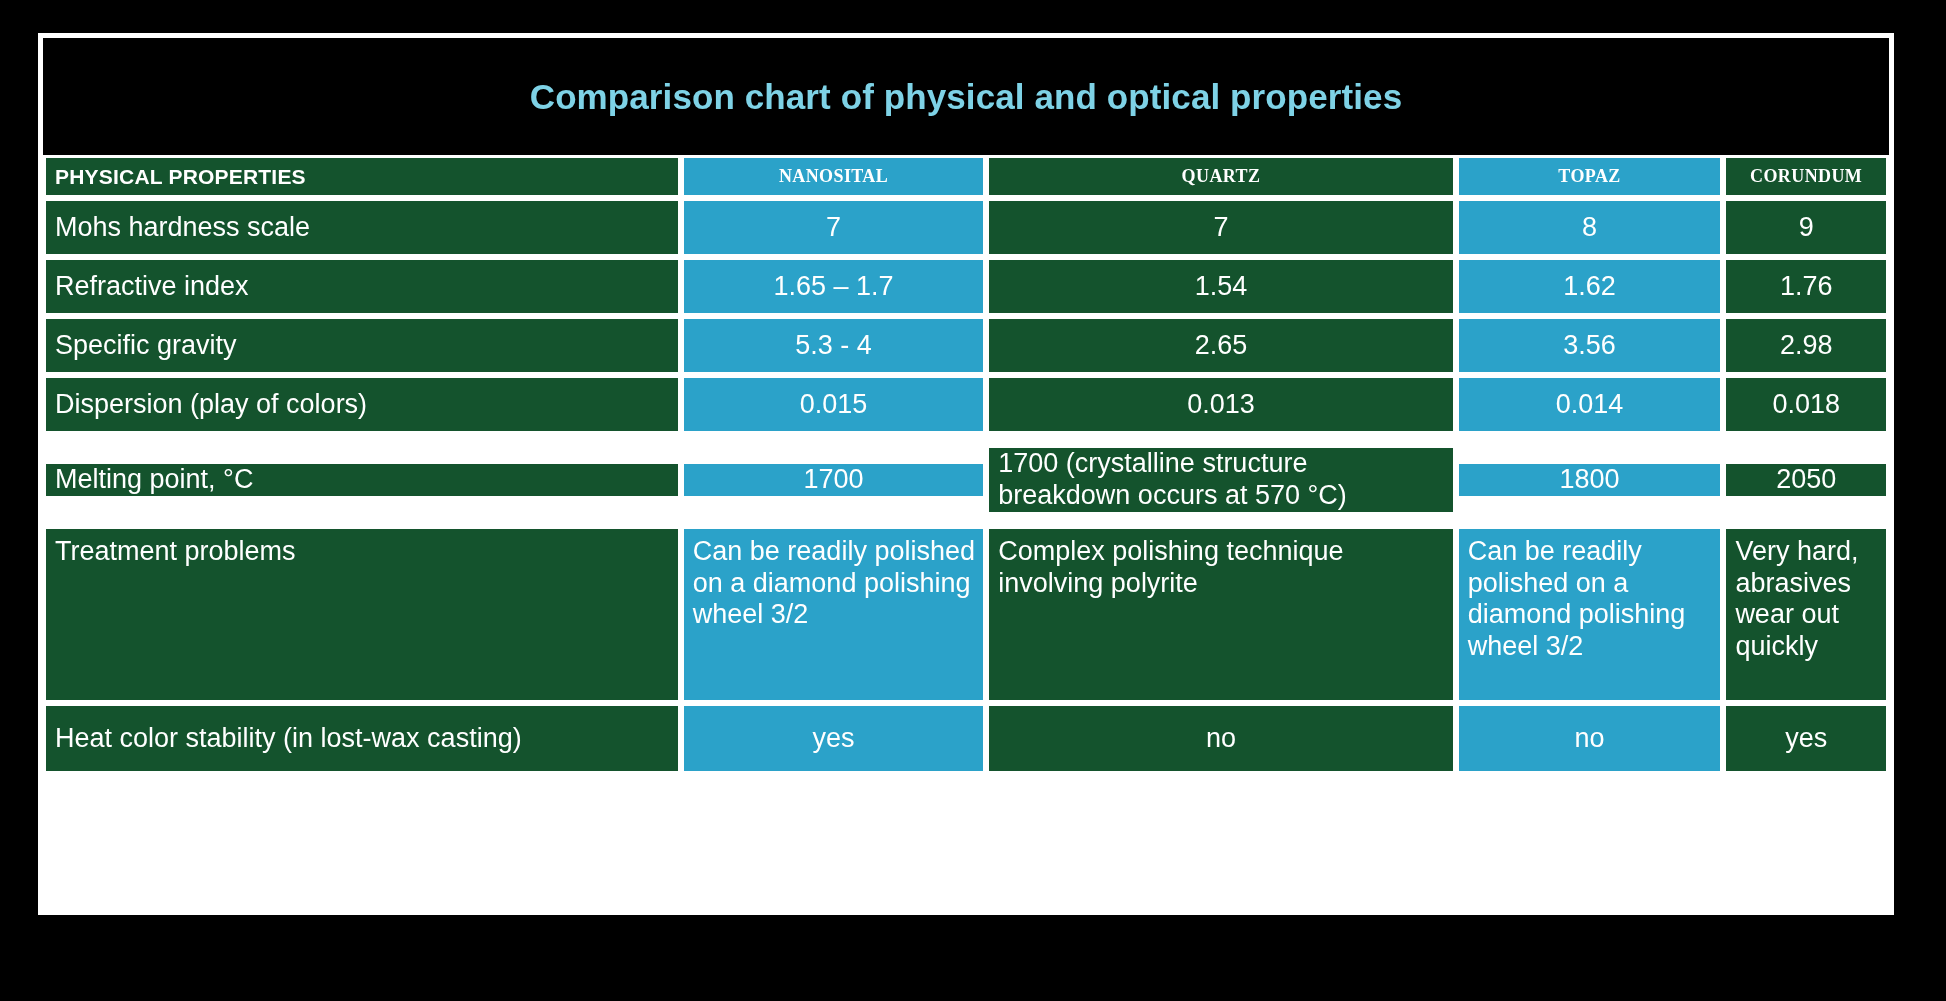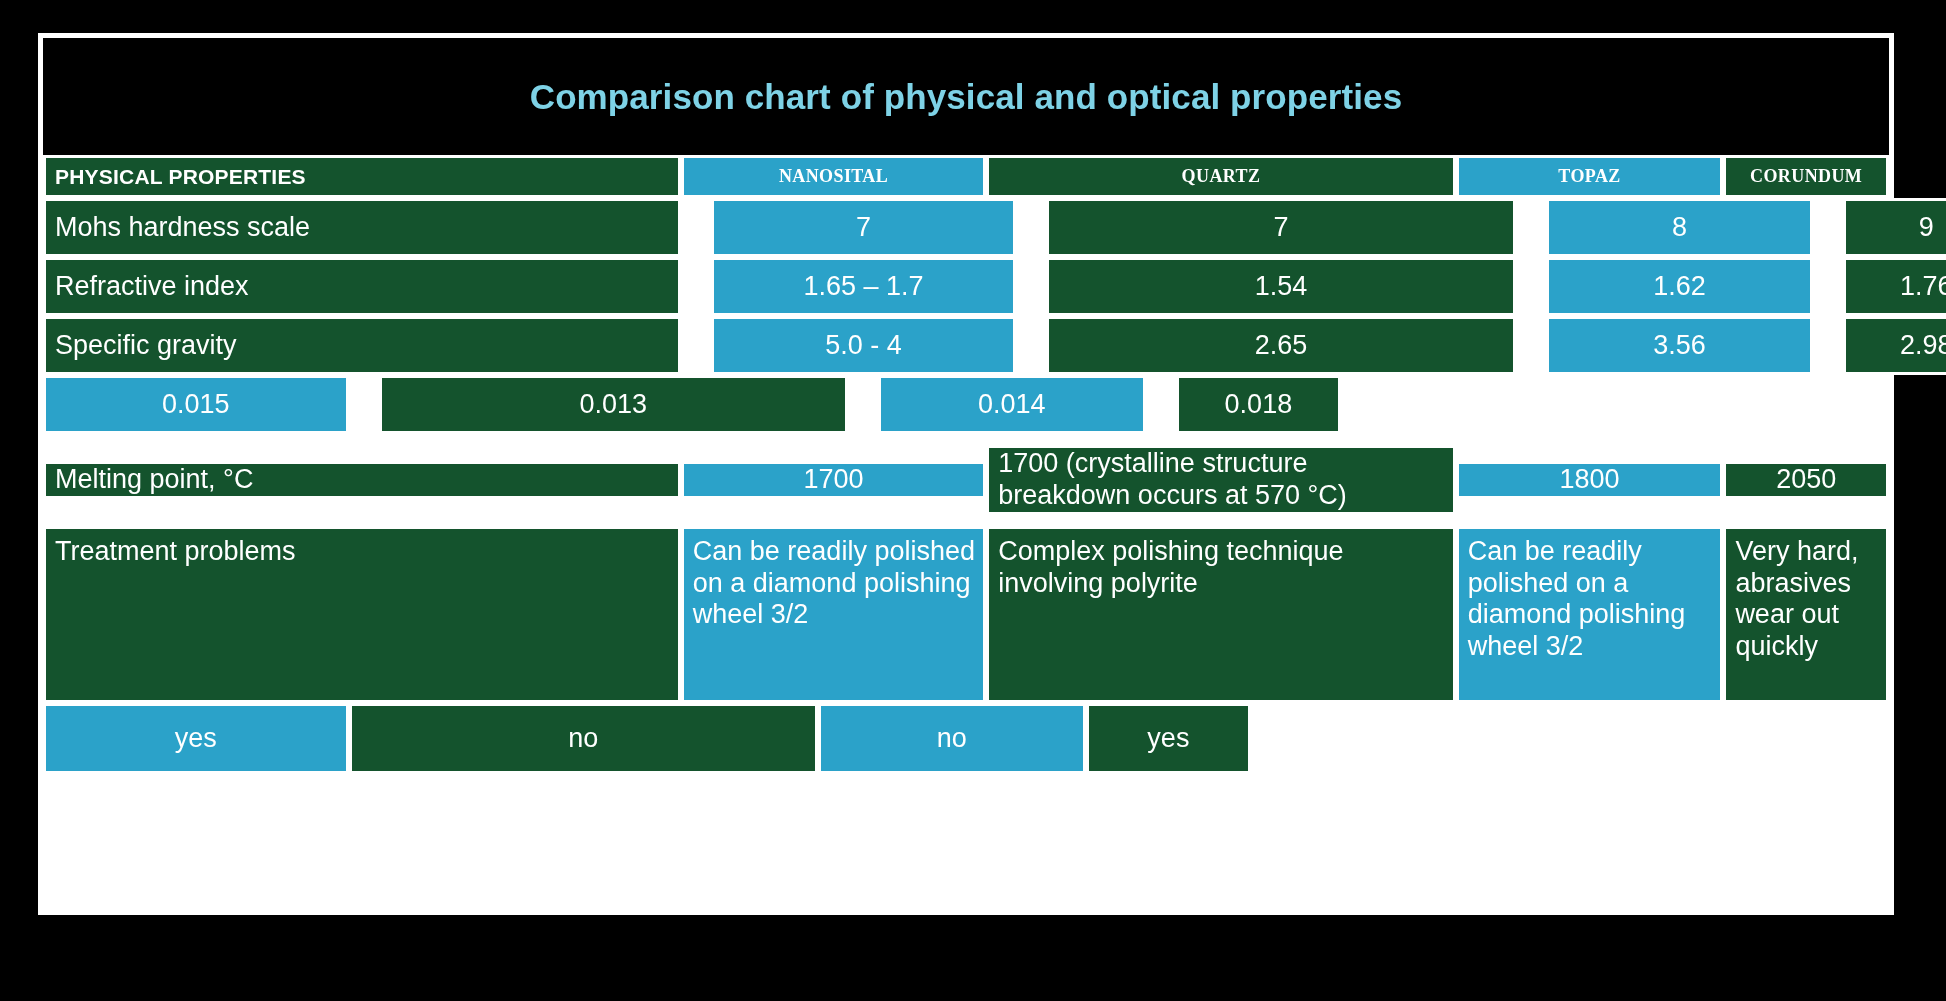--- a/index.html
+++ b/index.html
@@ -130,21 +130,21 @@
   }
   .body-text {
     font-size: 27px;
     font-weight: normal;
     line-height: 1.17;
   }
   .body-text.center { text-align: center; }
 
   
   .r-head  { height: 43px; }
-  .r-std   { height: 59px; gap: 30px; }
+  .r-std   { height: 59px; }
   .r-melt  { height: 92px; align-items: center; }
   .r-treat { height: 177px; }
   .r-heat  { height: 71px; }
 </style>
 </head>
 <body>
 
 <div id="slide">
   <div id="frame">
     <div id="inner">
@@ -207,34 +207,37 @@
           <div class="cell c-cor va-center ha-center">
             <span class="txt body-text center">1.76</span>
           </div>
         </div>
 
         <div class="row r-std">
           <div class="cell c-prop va-center ha-left pad-left">
             <span class="txt body-text">Specific gravity</span>
           </div>
           <div class="cell c-nano blue va-center ha-center">
-            <span class="txt body-text center">5.0 - 4</span>
+            <span class="txt body-text center">5.3 - 4</span>
           </div>
           <div class="cell c-qtz va-center ha-center">
             <span class="txt body-text center">2.65</span>
           </div>
           <div class="cell c-top blue va-center ha-center">
             <span class="txt body-text center">3.56</span>
           </div>
           <div class="cell c-cor va-center ha-center">
             <span class="txt body-text center">2.98</span>
           </div>
         </div>
 
         <div class="row r-std">
+          <div class="cell c-prop va-center ha-left pad-left">
+            <span class="txt body-text">Dispersion (play of colors)</span>
+          </div>
           <div class="cell c-nano blue va-center ha-center">
             <span class="txt body-text center">0.015</span>
           </div>
           <div class="cell c-qtz va-center ha-center">
             <span class="txt body-text center">0.013</span>
           </div>
           <div class="cell c-top blue va-center ha-center">
             <span class="txt body-text center">0.014</span>
           </div>
           <div class="cell c-cor va-center ha-center">
@@ -272,20 +275,23 @@
           </div>
           <div class="cell c-top blue va-top ha-left pad-tl">
             <span class="txt body-text">Can be readily polished on a diamond polishing wheel 3/2</span>
           </div>
           <div class="cell c-cor va-top ha-left pad-tl">
             <span class="txt body-text">Very hard, abrasives wear out quickly</span>
           </div>
         </div>
 
         <div class="row r-heat">
+          <div class="cell c-prop va-center ha-left pad-left">
+            <span class="txt body-text">Heat color stability (in lost-wax casting)</span>
+          </div>
           <div class="cell c-nano blue va-center ha-center">
             <span class="txt body-text center">yes</span>
           </div>
           <div class="cell c-qtz va-center ha-center">
             <span class="txt body-text center">no</span>
           </div>
           <div class="cell c-top blue va-center ha-center">
             <span class="txt body-text center">no</span>
           </div>
           <div class="cell c-cor va-center ha-center">

